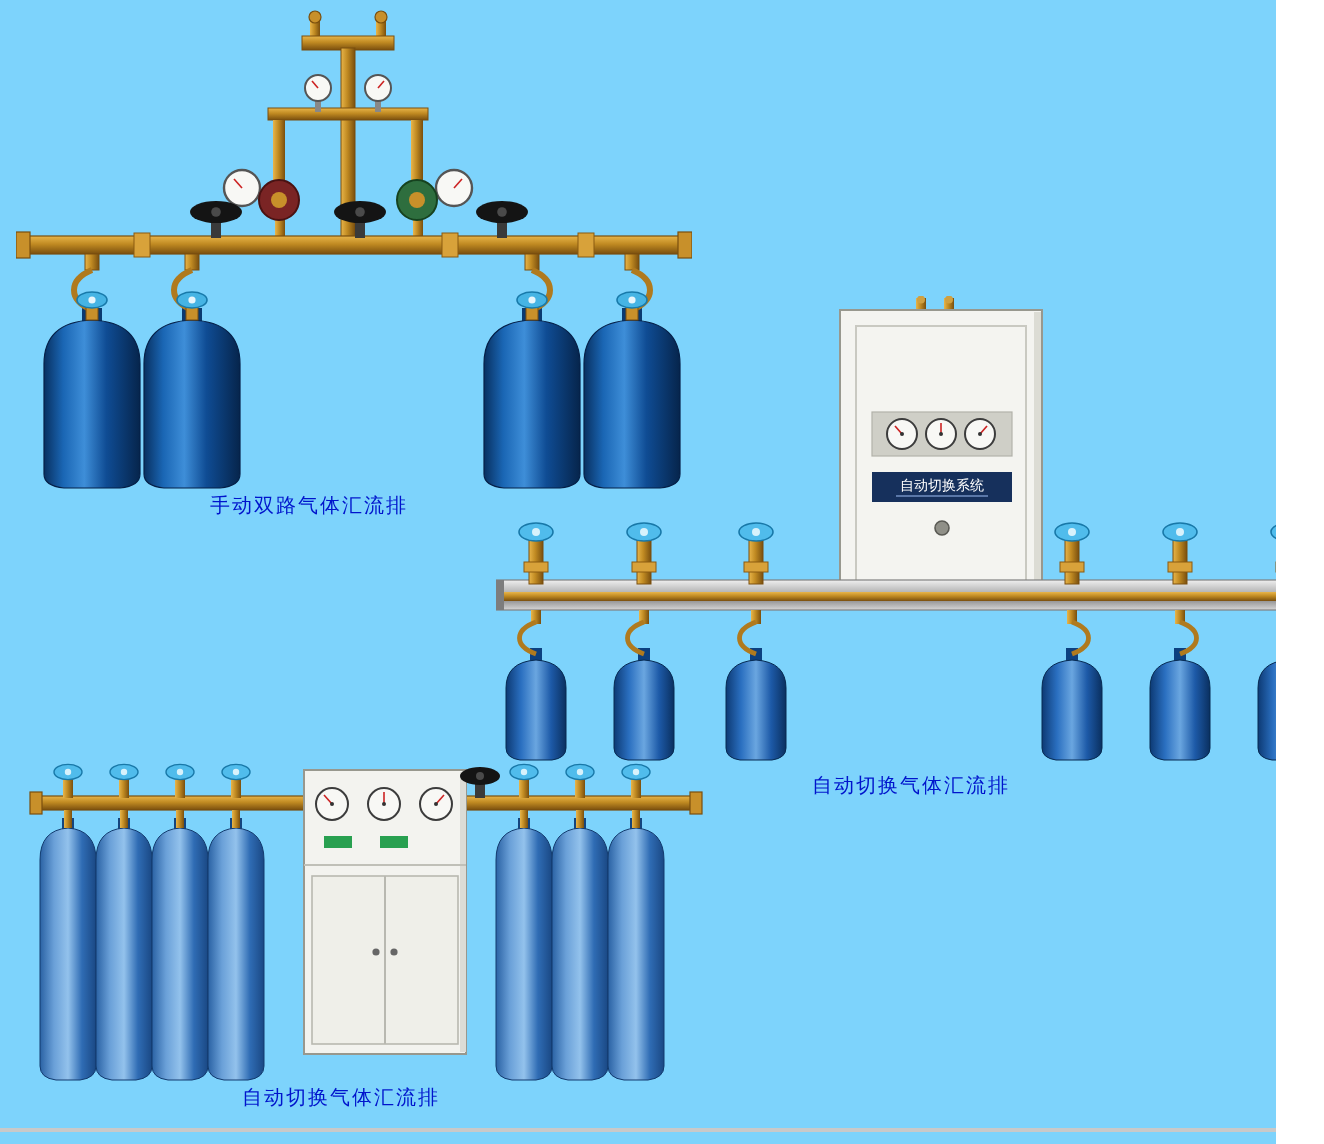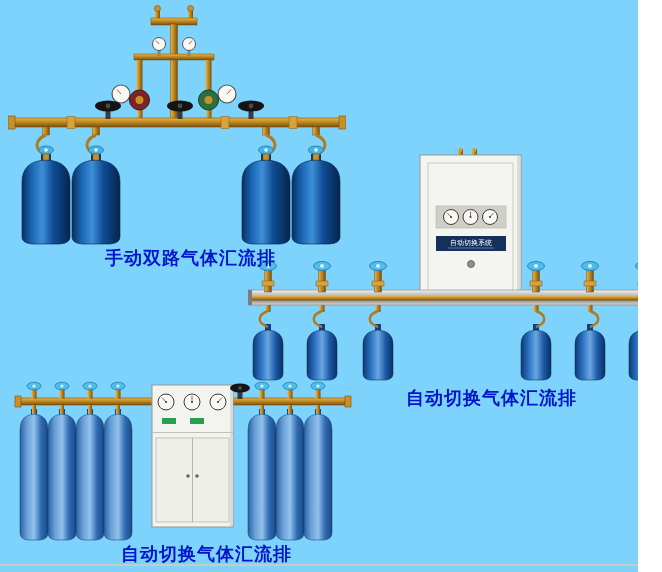--- a/index.html
+++ b/index.html
@@ -3,21 +3,21 @@
 <meta charset="utf-8">
 <style>
   * { margin:0; padding:0; box-sizing:border-box; }
   html,body { background:#ffffff; }
   body { font-family:"DejaVu Sans","Liberation Sans",sans-serif; }
   .canvas { position:relative; width:638px; height:572px; background:#7dd3fc; overflow:hidden; }
   .fig { position:absolute; }
   .fig1 { left:8px; top:4px; }
   .fig2 { left:248px; top:148px; }
   .fig3 { left:12px; top:376px; }
-  .caption { position:absolute; font-weight:bold; font-size:18px; color:#0014cc; letter-spacing:1px; white-space:nowrap; }
+  .caption { position:absolute; font-weight:normal; font-size:10px; color:#0014cc; letter-spacing:1px; white-space:nowrap; }
   .caption1 { left:105px; top:246px; }
   .caption2 { left:406px; top:386px; }
   .caption3 { left:121px; top:542px; }
   .bottom-rule { position:absolute; left:0; top:564px; width:662px; height:2px; background:#c9c9c9; }
 </style>
 </head>
 <body>
 
 <div class="canvas">
 

